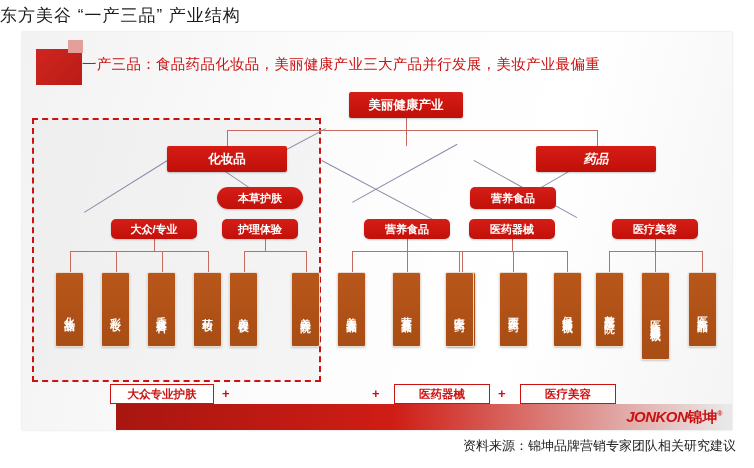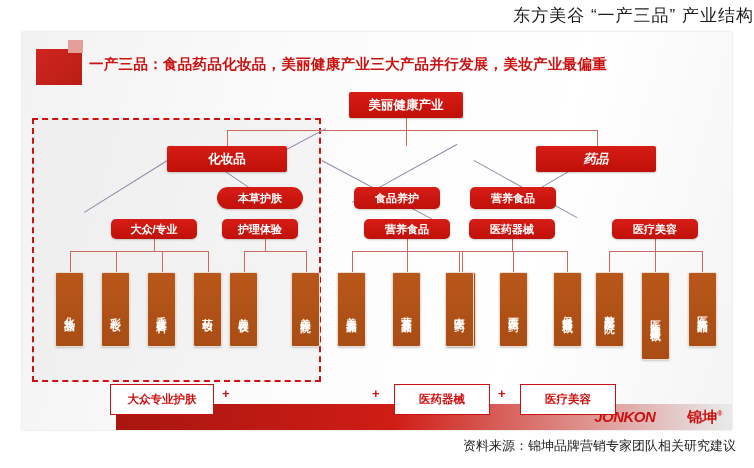--- a/index.html
+++ b/index.html
@@ -8,21 +8,21 @@
   }
   body {
     width: 754px; height: 468px;
     font-family: "Liberation Sans", "DejaVu Sans", sans-serif;
     position: relative;
     overflow: hidden;
   }
   #page-title {
     position: absolute;
     top: 4px; left: 0; width: 754px;
-    text-align: right;
+    text-align: left;
     font-size: 17px;
     color: #1a1a1a;
     letter-spacing: 1px;
     font-weight: 400;
   }
   
   #card {
     position: absolute;
     left: 22px; top: 32px;
     width: 710px; height: 398px;
@@ -39,25 +39,24 @@
   #headline-square-small {
     position: absolute;
     left: 46px; top: 8px;
     width: 15px; height: 13px;
     background: #e3a09a;
   }
   #headline-text {
     position: absolute;
     left: 60px; top: 23px;
     font-size: 14.5px;
-    font-weight: bold;
+    font-weight: normal;
     color: #cc1111;
     letter-spacing: .3px;
     white-space: nowrap;
-    margin-left: 7px;
   }
   
   #dashed-region {
     position: absolute;
     left: 10px; top: 86px;
     width: 285px; height: 260px;
     border: 2px dashed #cc1111;
     background: rgba(230,230,230,.35);
   }
   
@@ -70,21 +69,21 @@
   #logo {
     position: absolute;
     right: 10px; bottom: 3px;
     font-size: 15px;
     font-weight: bold;
     font-style: italic;
     color: #cc1111;
     letter-spacing: -.5px;
     white-space: nowrap;
   }
-  #logo .cn { font-style: normal; letter-spacing: 0; padding-left: 32px; }
+  #logo .cn { font-style: normal; letter-spacing: 0; }
   #logo .reg { font-size: 7px; vertical-align: super; font-style: normal; }
 
   
   .node {
     position: absolute;
     box-sizing: border-box;
     display: flex;
     align-items: center;
     justify-content: center;
     text-align: center;
@@ -122,21 +121,21 @@
     position: absolute;
     box-sizing: border-box;
     display: flex;
     align-items: center;
     justify-content: center;
     background: #ffffff;
     border: 1px solid #cc1111;
     color: #cc1111;
     font-weight: bold;
     font-size: 11.5px;
-    height: 31px;
+    height: 20px;
     z-index: 5;
   }
   .plus {
     position: absolute;
     color: #cc1111;
     font-weight: bold;
     font-size: 13px;
     z-index: 5;
   }
   
@@ -220,21 +219,20 @@
   <div class="conn v" style="left:587px; top:219px; height:21px;"></div>
   <div class="conn v" style="left:633px; top:219px; height:21px;"></div>
   <div class="conn v" style="left:680px; top:219px; height:21px;"></div>
 
   <div class="node main" style="left:327px; top:60px; width:114px; height:26px;">美丽健康产业</div>
 
   <div class="node main" style="left:145px; top:114px; width:120px; height:26px;">化妆品</div>
   <div class="node main" style="left:514px; top:114px; width:120px; height:26px;font-style:italic;">药品</div>
 
   <div class="node sub" style="left:195px; top:155px; width:86px; height:22px;border-radius:11px;">本草护肤</div>
-  <div class="node sub" style="left:332px; top:155px; width:86px; height:22px;">食品养护</div>
   <div class="node sub" style="left:448px; top:155px; width:86px; height:22px;">营养食品</div>
 
   <div class="node sub" style="left:89px; top:187px; width:86px; height:20px;">大众/专业</div>
   <div class="node sub" style="left:200px; top:187px; width:76px; height:20px;">护理体验</div>
   <div class="node sub" style="left:342px; top:187px; width:86px; height:20px;">营养食品</div>
   <div class="node sub" style="left:447px; top:187px; width:86px; height:20px;">医药器械</div>
   <div class="node sub" style="left:590px; top:187px; width:86px; height:20px;">医疗美容</div>
 
   <div class="node leaf" style="left:33px; top:240px; width:29px; height:75px;">化妆品</div>
   <div class="node leaf" style="left:79px; top:240px; width:29px; height:75px;">彩妆</div>

